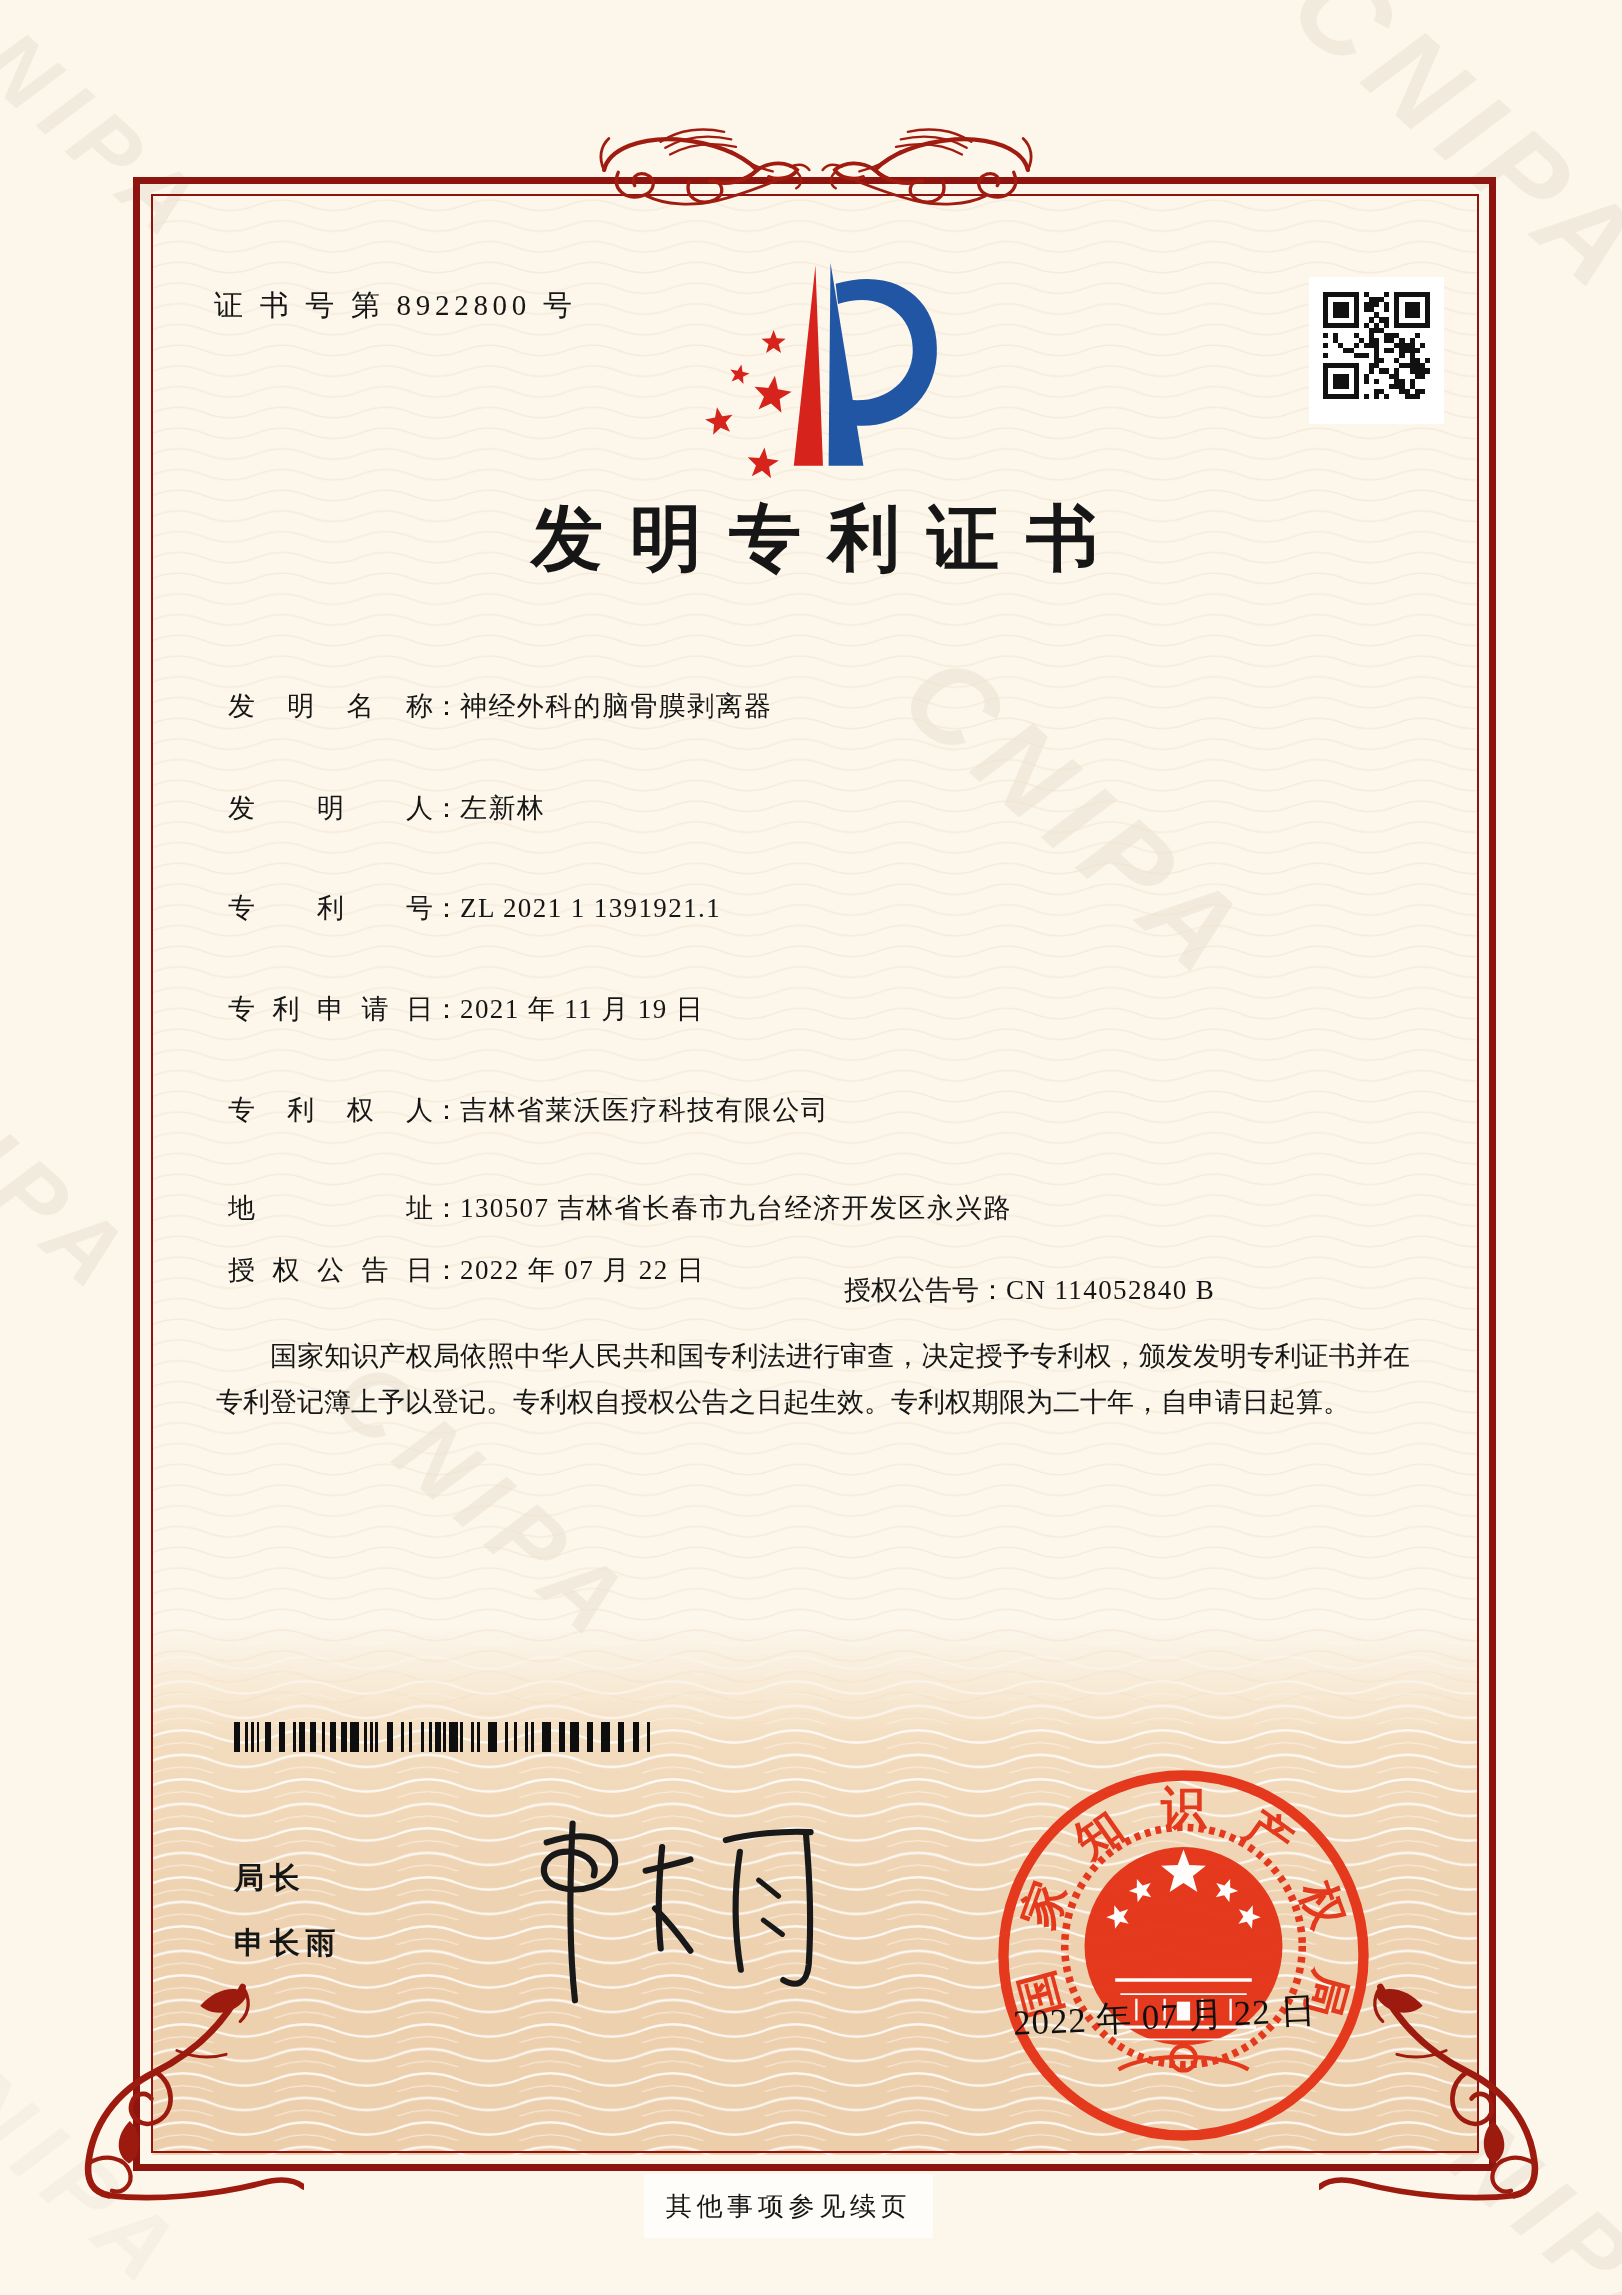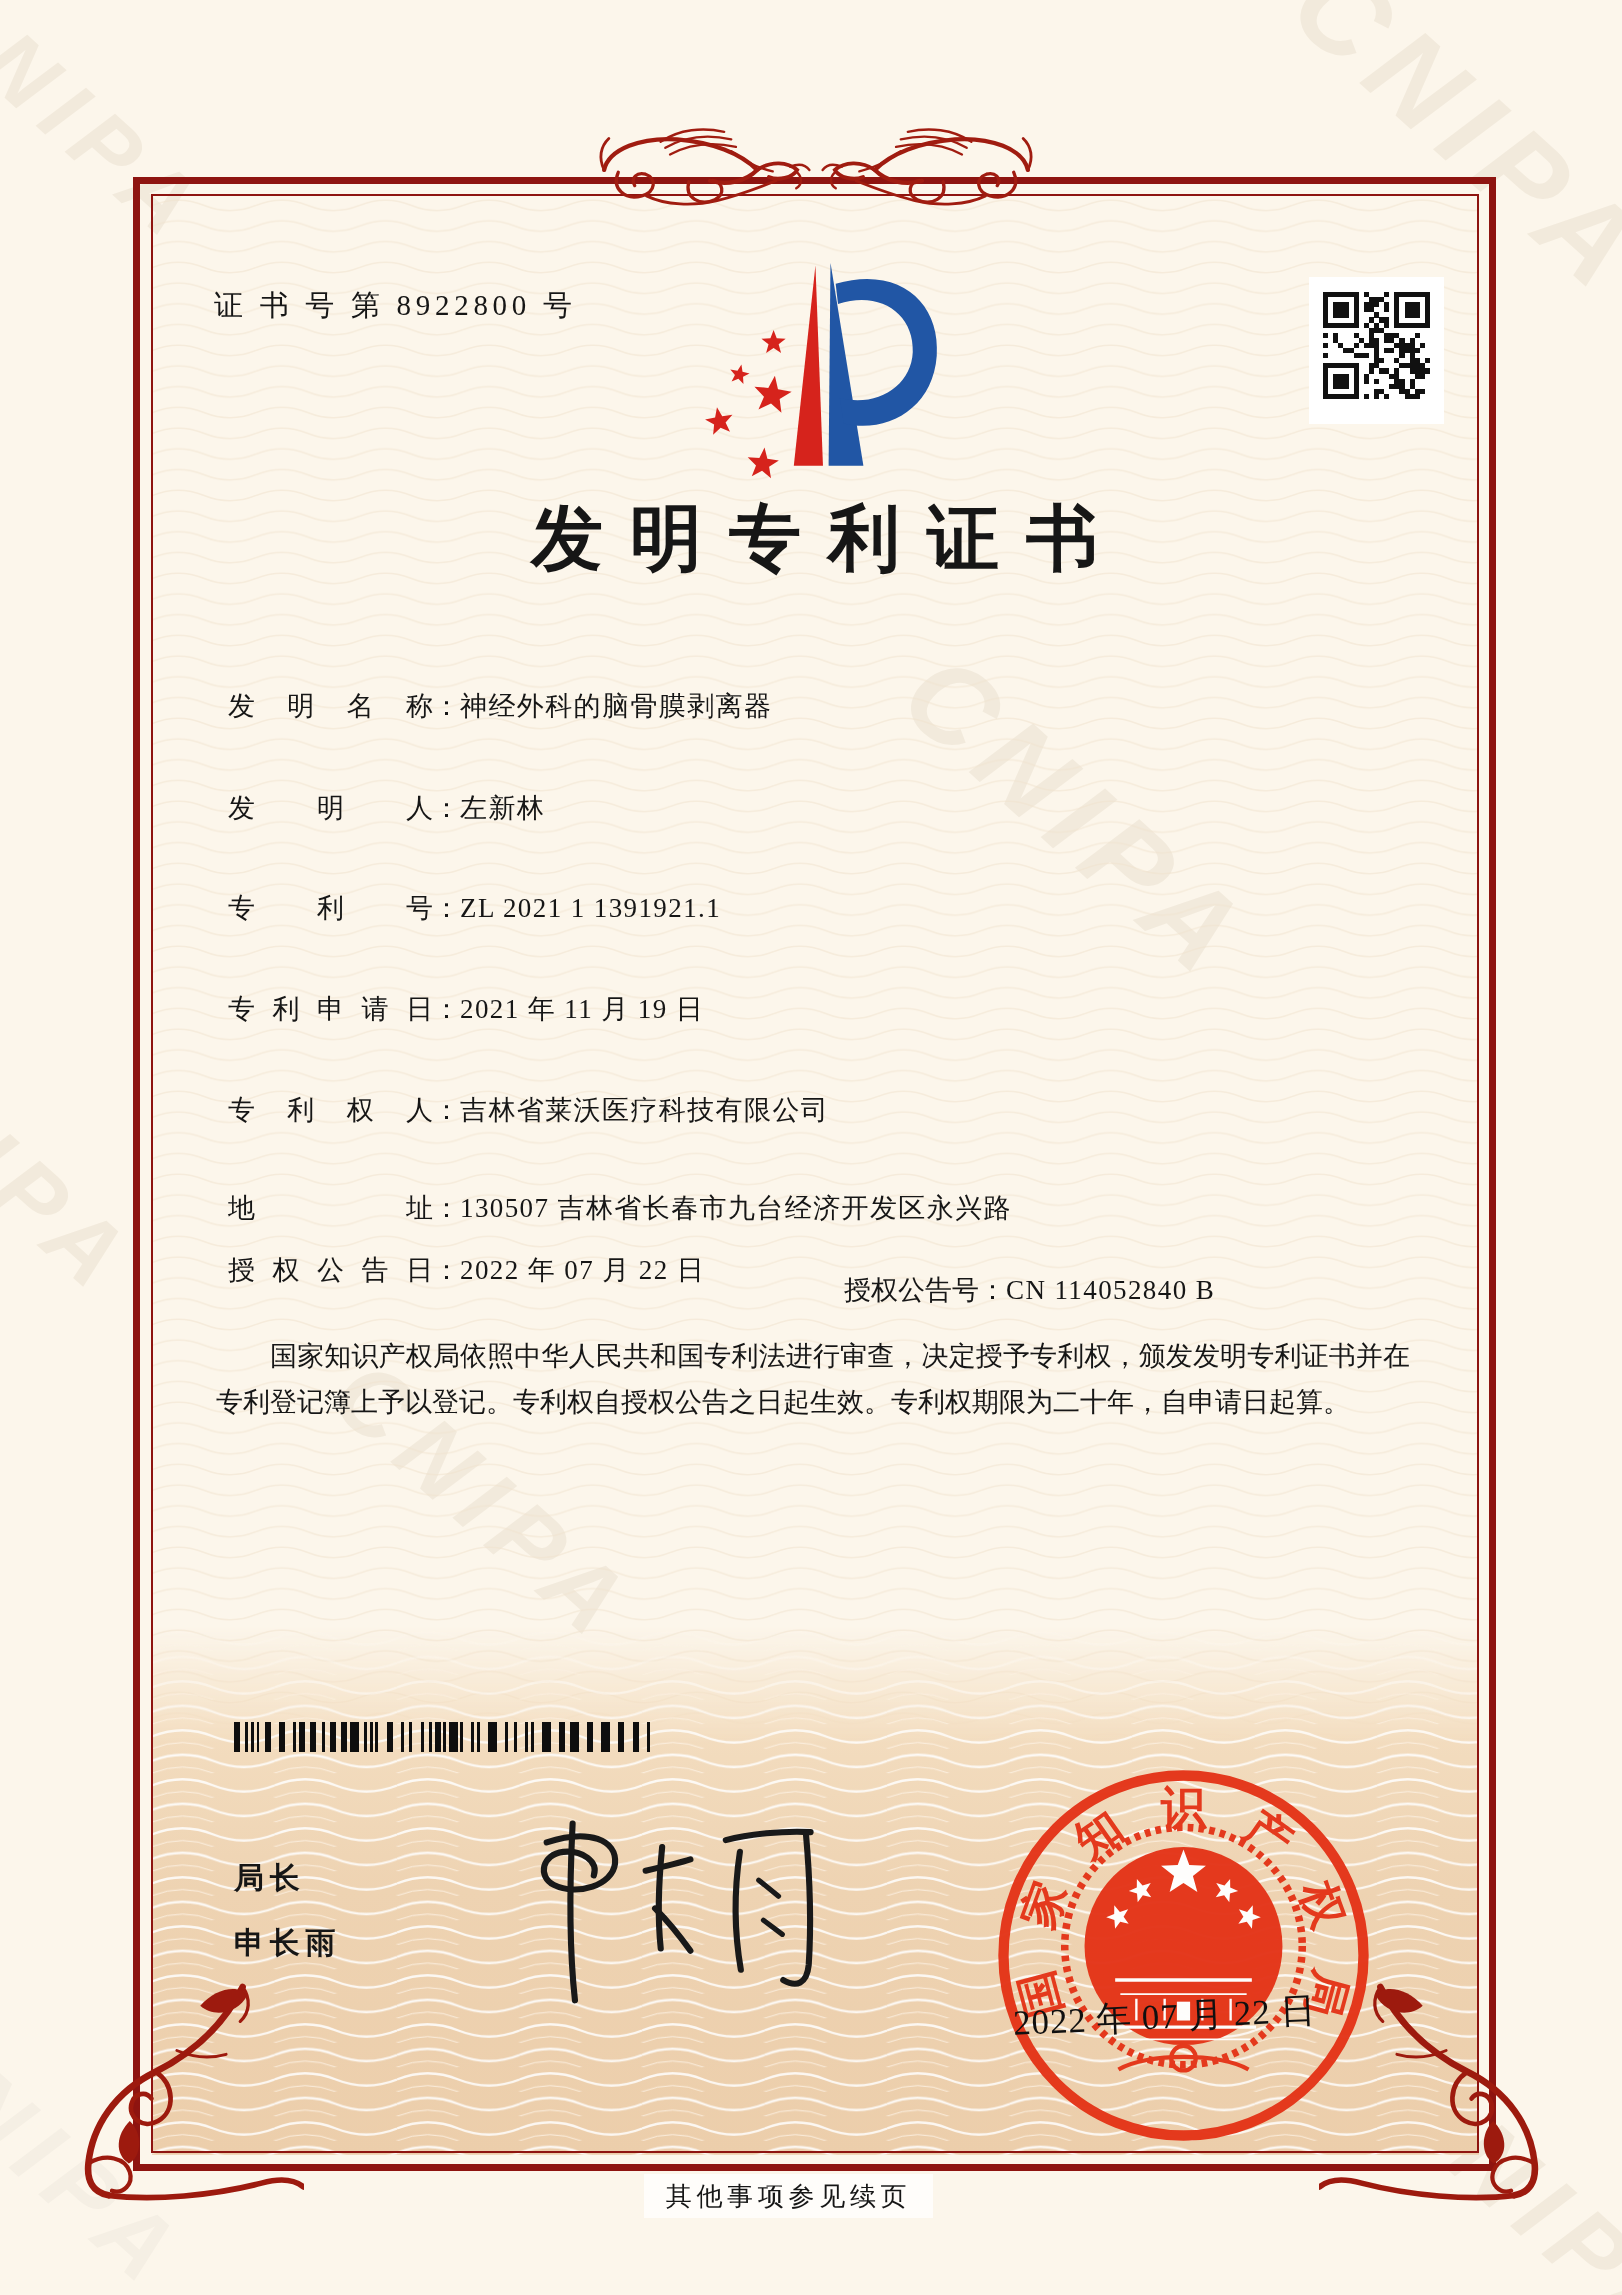--- a/index.html
+++ b/index.html
@@ -41,21 +41,21 @@
   .sign-name{position:absolute;left:234px;top:1923px;font-size:30px;font-weight:bold;
       font-family:"Liberation Sans","DejaVu Sans",sans-serif;letter-spacing:5.7px;z-index:4;}
   .sig{position:absolute;left:476px;top:1814px;z-index:4;}
   .seal{position:absolute;left:995px;top:1767px;z-index:5;opacity:.96;}
   .sealChar{font-size:96px;font-weight:bold;fill:#e43317;text-anchor:middle;
       font-family:"Liberation Serif","DejaVu Serif",serif;}
   .seal-date{position:absolute;left:1013px;top:1992px;width:358px;font-size:35px;color:#101010;
       letter-spacing:0.9px;transform:rotate(-2.5deg);z-index:6;white-space:nowrap;}
   .page-num{position:absolute;left:133px;top:2105px;width:1363px;text-align:center;
       font-size:23.6px;letter-spacing:2.8px;z-index:4;}
-  .note-box{position:absolute;left:644px;top:2174px;width:289px;height:44px;background:#fffdfa;
+  .note-box{position:absolute;left:644px;top:2174px;width:289px;height:64px;background:#fffdfa;
       display:flex;align-items:center;justify-content:center;font-size:26px;letter-spacing:4.7px;z-index:4;}
 </style>
 </head>
 <body>
 
 <div class="page">
 
   <div class="wm" style="left:-28px;top:-42px;font-size:90px">CNIPA</div>
   <div class="wm" style="left:1357px;top:-66px;font-size:118px">CNIPA</div>
   <div class="wm" style="left:966px;top:627px;font-size:115px">CNIPA</div>

